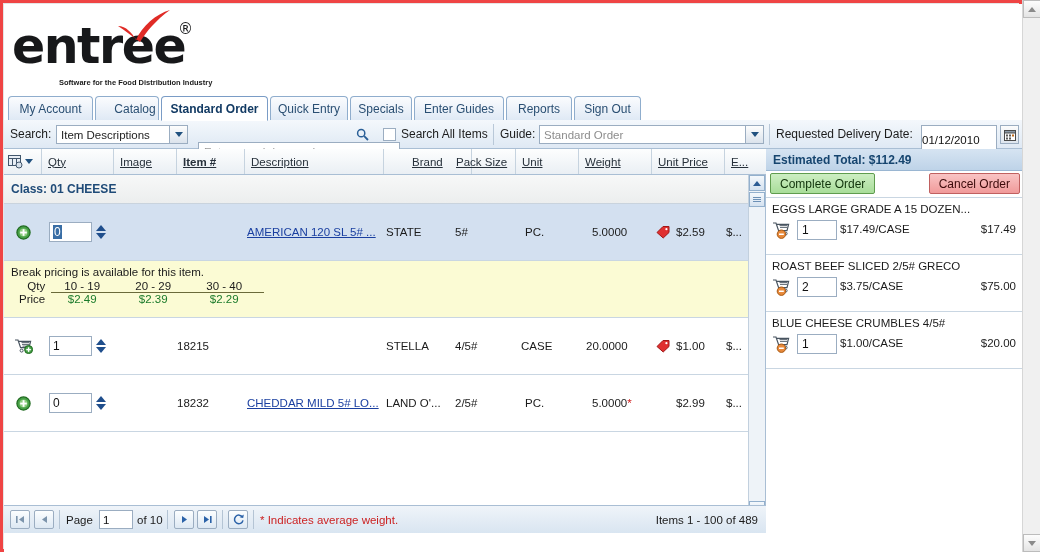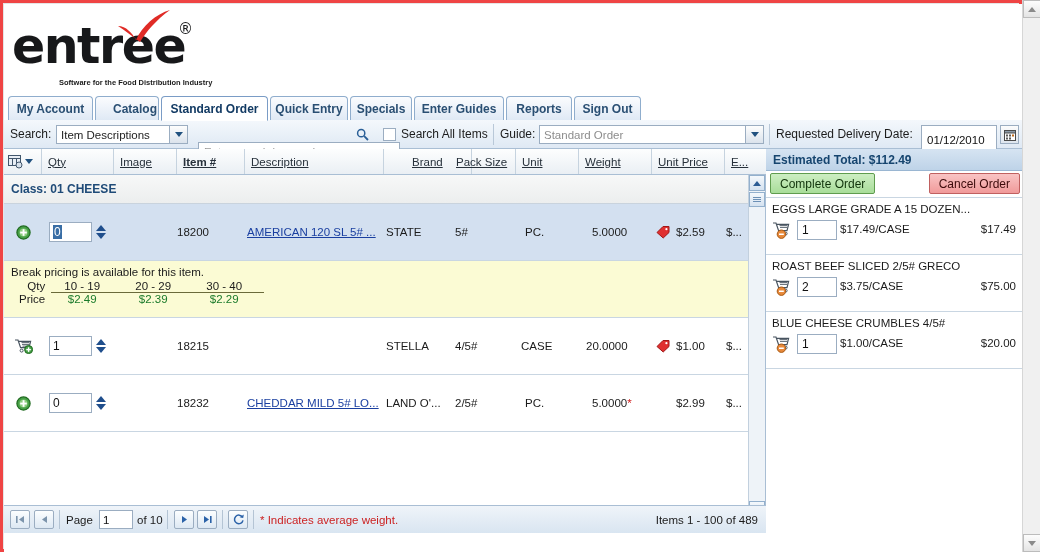--- a/index.html
+++ b/index.html
@@ -109,21 +109,20 @@
     border-bottom: none;
     border-radius: 4px 4px 0 0;
     background: linear-gradient(#fbfcfe, #dfe9f5);
     color: #2a4f73;
     font-size: 12px;
     display: flex;
     align-items: center;
     justify-content: center;
     padding: 0 9px;
     white-space: nowrap;
-    font-weight: bold;
   }
   .tab.active {
     background: #ffffff;
     color: #123a63;
     font-weight: bold;
     border-color: #7a9cc6;
     border-bottom: 1px solid #ffffff;
     z-index: 5;
     height: 25px;
   }
@@ -204,21 +203,20 @@
   .date-box {
     position: absolute;
     height: 30px;
     box-sizing: border-box;
     border: 1px solid #9badc1;
     background: #ffffff;
     font-size: 11.5px;
     color: #111;
     display: flex;
     align-items: center;
-    padding-left: 5px;
   }
   .date-btn {
     position: absolute;
     width: 19px; height: 19px;
     box-sizing: border-box;
     border: 1px solid #9badc1;
     background: linear-gradient(#fcfcfc, #dde5ee);
     display: flex; align-items: center; justify-content: center;
   }
 
@@ -702,21 +700,20 @@
               <rect x="4.2" y="6.6" width="6.6" height="1.9" fill="#ffffff"></rect>
             </svg>
           </div>
           <div class="qty-input" style="left:45px; top:18px;">
             <span class="selhl">0</span>
           </div>
           <div class="spinner" style="left:91px; top:17px;">
             <i class="sp-up"></i>
               <i class="sp-dn"></i>
           </div>
-          <div class="cell" style="left:173px; width:68px;">18200</div>
           <div class="cell" style="left:243px; width:136px;">
               <span class="desc-link">AMERICAN 120 SL 5# ...</span>
             </div>
           <div class="cell" style="left:382px; width:64px;">STATE</div>
           <div class="cell" style="left:451px; width:60px;">5#</div>
           <div class="cell" style="left:521px; width:54px;">PC.</div>
           <div class="cell" style="left:588px; width:60px;">5.0000</div>
           <div class="cell" style="left:650px; width:18px; justify-content:center;">
             <svg width="14" height="14" viewBox="0 0 14 14">
               <path d="M1 7.5 L7 1.5 L13 1.5 L13 7.5 L7.2 13 Z" fill="#e03030" stroke="#a01818"></path>

